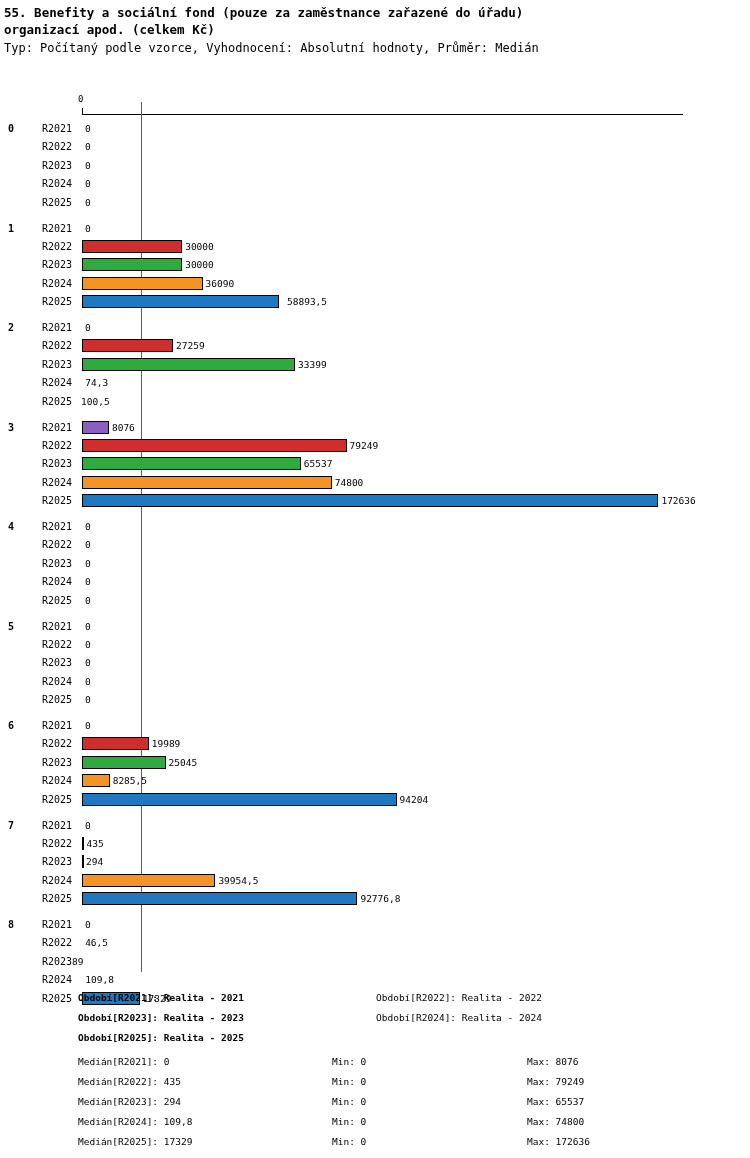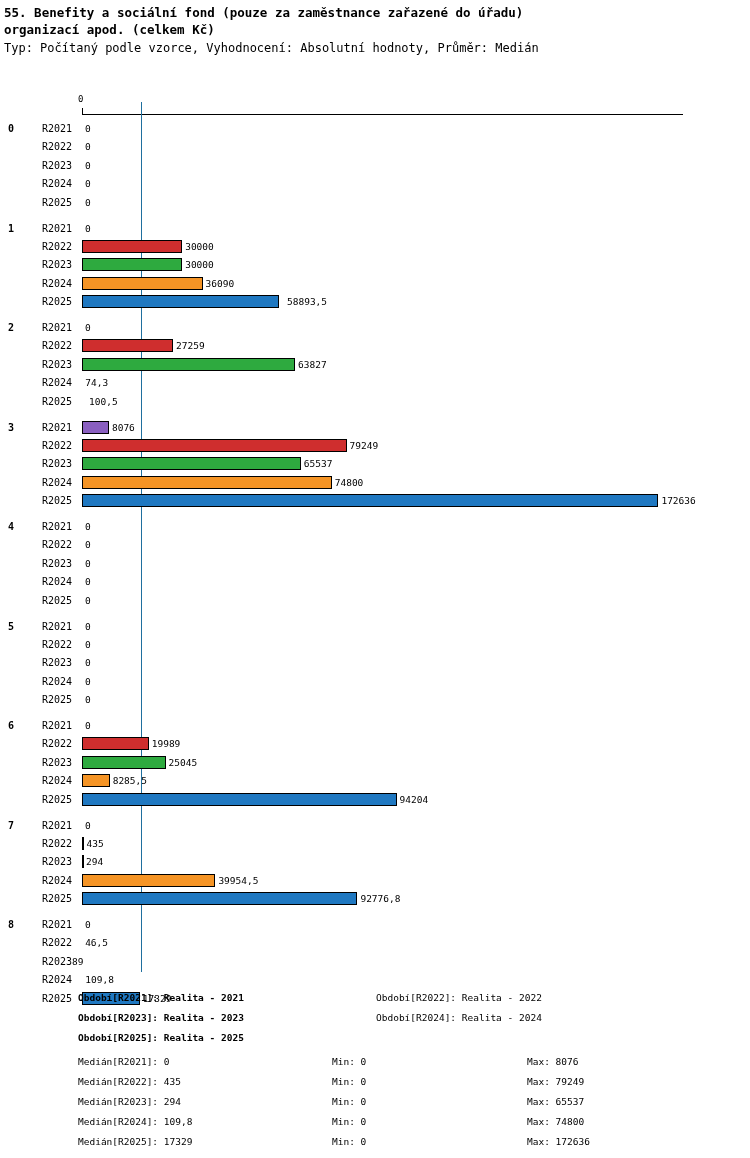--- a/index.html
+++ b/index.html
@@ -201,29 +201,29 @@
       <div class="bar-value" style="left: 85px;">0</div>
     </div>
     <div class="row" style="top: 248.4px;">
       <div class="row-label">R2022</div>
       <div class="bar" style="width: 91.0148px; background: rgb(207, 46, 46);"></div>
       <div class="bar-value" style="left: 176.015px;">27259</div>
     </div>
     <div class="row" style="top: 266.8px;">
       <div class="row-label">R2023</div>
       <div class="bar" style="width: 213.111px; background: rgb(46, 170, 63);"></div>
-      <div class="bar-value" style="left: 298.111px;">63827</div>
+      <div class="bar-value" style="left: 298.111px;">33399</div>
     </div>
     <div class="row" style="top: 285.2px;">
       <div class="row-label">R2024</div>
       <div class="bar-value" style="left: 85.2481px;">74,3</div>
     </div>
     <div class="row" style="top: 303.6px;">
       <div class="row-label">R2025</div>
-      <div class="bar-value" style="left: 89px;">100,5</div>
+      <div class="bar-value" style="left: 81px;">100,5</div>
     </div>
     <div class="grp-label" style="top: 333.5px;">3</div>
     <div class="row" style="top: 329.5px;">
       <div class="row-label">R2021</div>
       <div class="bar" style="width: 26.9649px; background: rgb(138, 95, 192);"></div>
       <div class="bar-value" style="left: 111.965px;">8076</div>
     </div>
     <div class="row" style="top: 347.9px;">
       <div class="row-label">R2022</div>
       <div class="bar" style="width: 264.604px; background: rgb(207, 46, 46);"></div>

